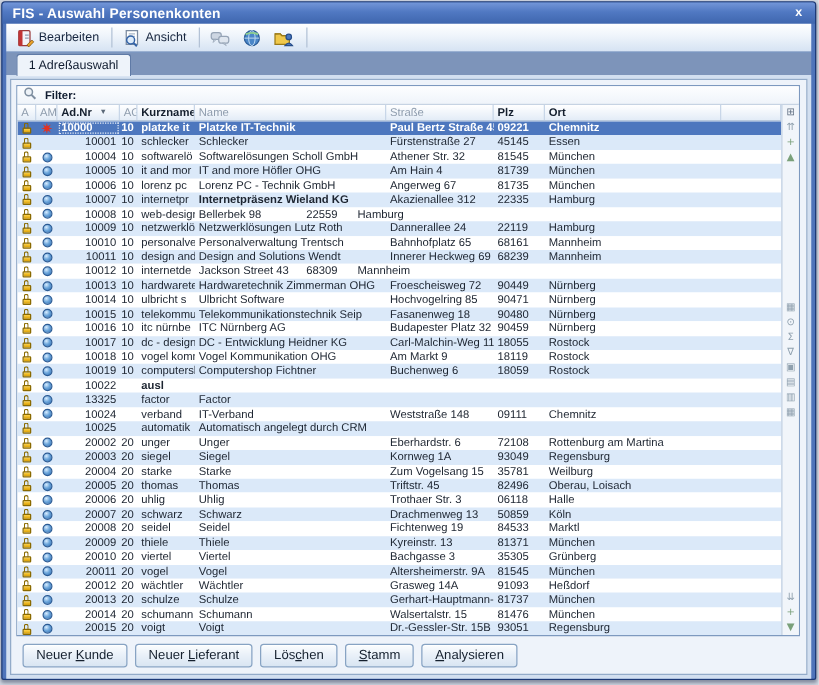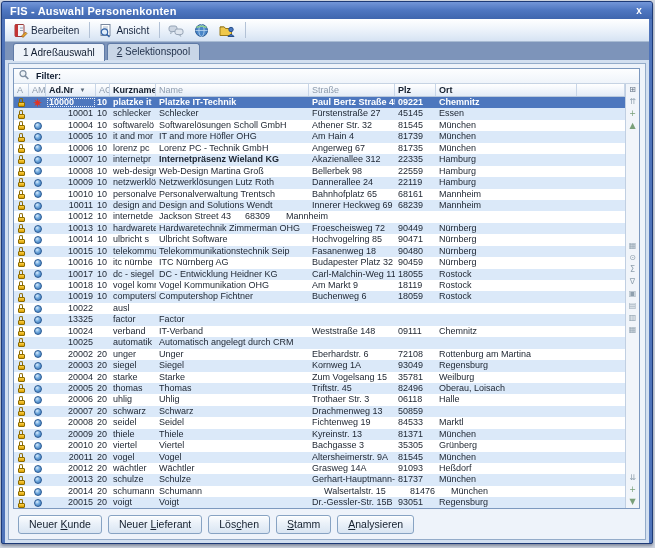--- a/index.html
+++ b/index.html
@@ -179,21 +179,20 @@
             <circle cx="12" cy="6.5" r="2.2" fill="#4a78c0" stroke="#274e8a"></circle>
             <path d="M9 13.5 Q12 9.5 15 13.5 Z" fill="#4a78c0" stroke="#274e8a"></path>
           </svg>
         </span>
       </div>
       <div class="tsep"></div>
     </div>
 
   <div class="tabbar" id="tabbar">
       <div class="tab active">1 Adreßauswahl</div>
-      <div class="tab"><u>2</u> Selektionspool</div>
     </div>
 
   <div class="content">
     <div class="panel">
       <div class="grid-wrap">
         <div class="filter-row">
           <span id="filter-icon"><svg width="12" height="12" viewBox="0 0 12 12">
                 <circle cx="5" cy="4.6" r="3" fill="#eef3f8" stroke="#7e8ea0" stroke-width="1.2"></circle>
                 <line x1="7.2" y1="6.9" x2="10.3" y2="10" stroke="#7e8ea0" stroke-width="1.6"></line>
               </svg></span>
@@ -332,21 +331,20 @@
                 <div class="grow">
                   <div class="gcell icell" style="width: 15px; flex: 0 0 15px;">
                     <span class="ic-lock"></span>
                   </div>
                   <div class="gcell icell" style="width: 17px; flex: 0 0 17px;">
                     <span class="ic-globe"></span>
                   </div>
                   <div class="gcell num nrcell" style="width: 50px; flex: 0 0 50px;">10008</div>
                   <div class="gcell num" style="width: 14px; flex: 0 0 14px;">10</div>
                   <div class="gcell" style="width: 46px; flex: 0 0 46px;">web-design</div>
-                  <div class="gcell" style="width: 153px; flex: 0 0 153px;">Web-Design Martina Groß</div>
                   <div class="gcell" style="width: 86px; flex: 0 0 86px;">Bellerbek 98</div>
                   <div class="gcell" style="width: 41px; flex: 0 0 41px;">22559</div>
                   <div class="gcell" style="width: 141px; flex: 0 0 141px;">Hamburg</div>
                   <div class="gcell" style="width: 48px; flex: 0 0 48px;"></div>
                 </div>
                 <div class="grow alt">
                   <div class="gcell icell" style="width: 15px; flex: 0 0 15px;">
                     <span class="ic-lock"></span>
                   </div>
                   <div class="gcell icell" style="width: 17px; flex: 0 0 17px;">
@@ -474,21 +472,21 @@
                 </div>
                 <div class="grow alt">
                   <div class="gcell icell" style="width: 15px; flex: 0 0 15px;">
                     <span class="ic-lock"></span>
                   </div>
                   <div class="gcell icell" style="width: 17px; flex: 0 0 17px;">
                     <span class="ic-globe"></span>
                   </div>
                   <div class="gcell num nrcell" style="width: 50px; flex: 0 0 50px;">10017</div>
                   <div class="gcell num" style="width: 14px; flex: 0 0 14px;">10</div>
-                  <div class="gcell" style="width: 46px; flex: 0 0 46px;">dc - siegel</div>
+                  <div class="gcell" style="width: 46px; flex: 0 0 46px;">dc - design</div>
                   <div class="gcell" style="width: 153px; flex: 0 0 153px;">DC - Entwicklung Heidner KG</div>
                   <div class="gcell" style="width: 86px; flex: 0 0 86px;">Carl-Malchin-Weg 11</div>
                   <div class="gcell" style="width: 41px; flex: 0 0 41px;">18055</div>
                   <div class="gcell" style="width: 141px; flex: 0 0 141px;">Rostock</div>
                   <div class="gcell" style="width: 48px; flex: 0 0 48px;"></div>
                 </div>
                 <div class="grow">
                   <div class="gcell icell" style="width: 15px; flex: 0 0 15px;">
                     <span class="ic-lock"></span>
                   </div>
@@ -522,21 +520,21 @@
                 </div>
                 <div class="grow">
                   <div class="gcell icell" style="width: 15px; flex: 0 0 15px;">
                     <span class="ic-lock"></span>
                   </div>
                   <div class="gcell icell" style="width: 17px; flex: 0 0 17px;">
                     <span class="ic-globe"></span>
                   </div>
                   <div class="gcell num nrcell" style="width: 50px; flex: 0 0 50px;">10022</div>
                   <div class="gcell num" style="width: 14px; flex: 0 0 14px;"></div>
-                  <div class="gcell" style="width: 46px; flex: 0 0 46px;">ausl</div>
+                  <div class="gcell" style="width: 46px; flex: 0 0 46px; font-weight: bold;">ausl</div>
                   <div class="gcell" style="width: 153px; flex: 0 0 153px;"></div>
                   <div class="gcell" style="width: 86px; flex: 0 0 86px;"></div>
                   <div class="gcell" style="width: 41px; flex: 0 0 41px;"></div>
                   <div class="gcell" style="width: 141px; flex: 0 0 141px;"></div>
                   <div class="gcell" style="width: 48px; flex: 0 0 48px;"></div>
                 </div>
                 <div class="grow alt">
                   <div class="gcell icell" style="width: 15px; flex: 0 0 15px;">
                     <span class="ic-lock"></span>
                   </div>
@@ -668,20 +666,21 @@
                   </div>
                   <div class="gcell icell" style="width: 17px; flex: 0 0 17px;">
                     <span class="ic-globe"></span>
                   </div>
                   <div class="gcell num nrcell" style="width: 50px; flex: 0 0 50px;">20007</div>
                   <div class="gcell num" style="width: 14px; flex: 0 0 14px;">20</div>
                   <div class="gcell" style="width: 46px; flex: 0 0 46px;">schwarz</div>
                   <div class="gcell" style="width: 153px; flex: 0 0 153px;">Schwarz</div>
                   <div class="gcell" style="width: 86px; flex: 0 0 86px;">Drachmenweg 13</div>
                   <div class="gcell" style="width: 41px; flex: 0 0 41px;">50859</div>
+                  <div class="gcell" style="width: 141px; flex: 0 0 141px;">Köln</div>
                   <div class="gcell" style="width: 48px; flex: 0 0 48px;"></div>
                 </div>
                 <div class="grow">
                   <div class="gcell icell" style="width: 15px; flex: 0 0 15px;">
                     <span class="ic-lock"></span>
                   </div>
                   <div class="gcell icell" style="width: 17px; flex: 0 0 17px;">
                     <span class="ic-globe"></span>
                   </div>
                   <div class="gcell num nrcell" style="width: 50px; flex: 0 0 50px;">20008</div>
@@ -777,21 +776,21 @@
                   <div class="gcell icell" style="width: 15px; flex: 0 0 15px;">
                     <span class="ic-lock"></span>
                   </div>
                   <div class="gcell icell" style="width: 17px; flex: 0 0 17px;">
                     <span class="ic-globe"></span>
                   </div>
                   <div class="gcell num nrcell" style="width: 50px; flex: 0 0 50px;">20014</div>
                   <div class="gcell num" style="width: 14px; flex: 0 0 14px;">20</div>
                   <div class="gcell" style="width: 46px; flex: 0 0 46px;">schumann</div>
                   <div class="gcell" style="width: 153px; flex: 0 0 153px;">Schumann</div>
-                  <div class="gcell" style="width: 86px; flex: 0 0 86px; margin-left: 12px;">Walsertalstr. 15</div>
+                  <div class="gcell" style="width: 86px; flex: 0 0 86px;">Walsertalstr. 15</div>
                   <div class="gcell" style="width: 41px; flex: 0 0 41px;">81476</div>
                   <div class="gcell" style="width: 141px; flex: 0 0 141px;">München</div>
                   <div class="gcell" style="width: 48px; flex: 0 0 48px;"></div>
                 </div>
                 <div class="grow alt">
                   <div class="gcell icell" style="width: 15px; flex: 0 0 15px;">
                     <span class="ic-lock"></span>
                   </div>
                   <div class="gcell icell" style="width: 17px; flex: 0 0 17px;">
                     <span class="ic-globe"></span>

